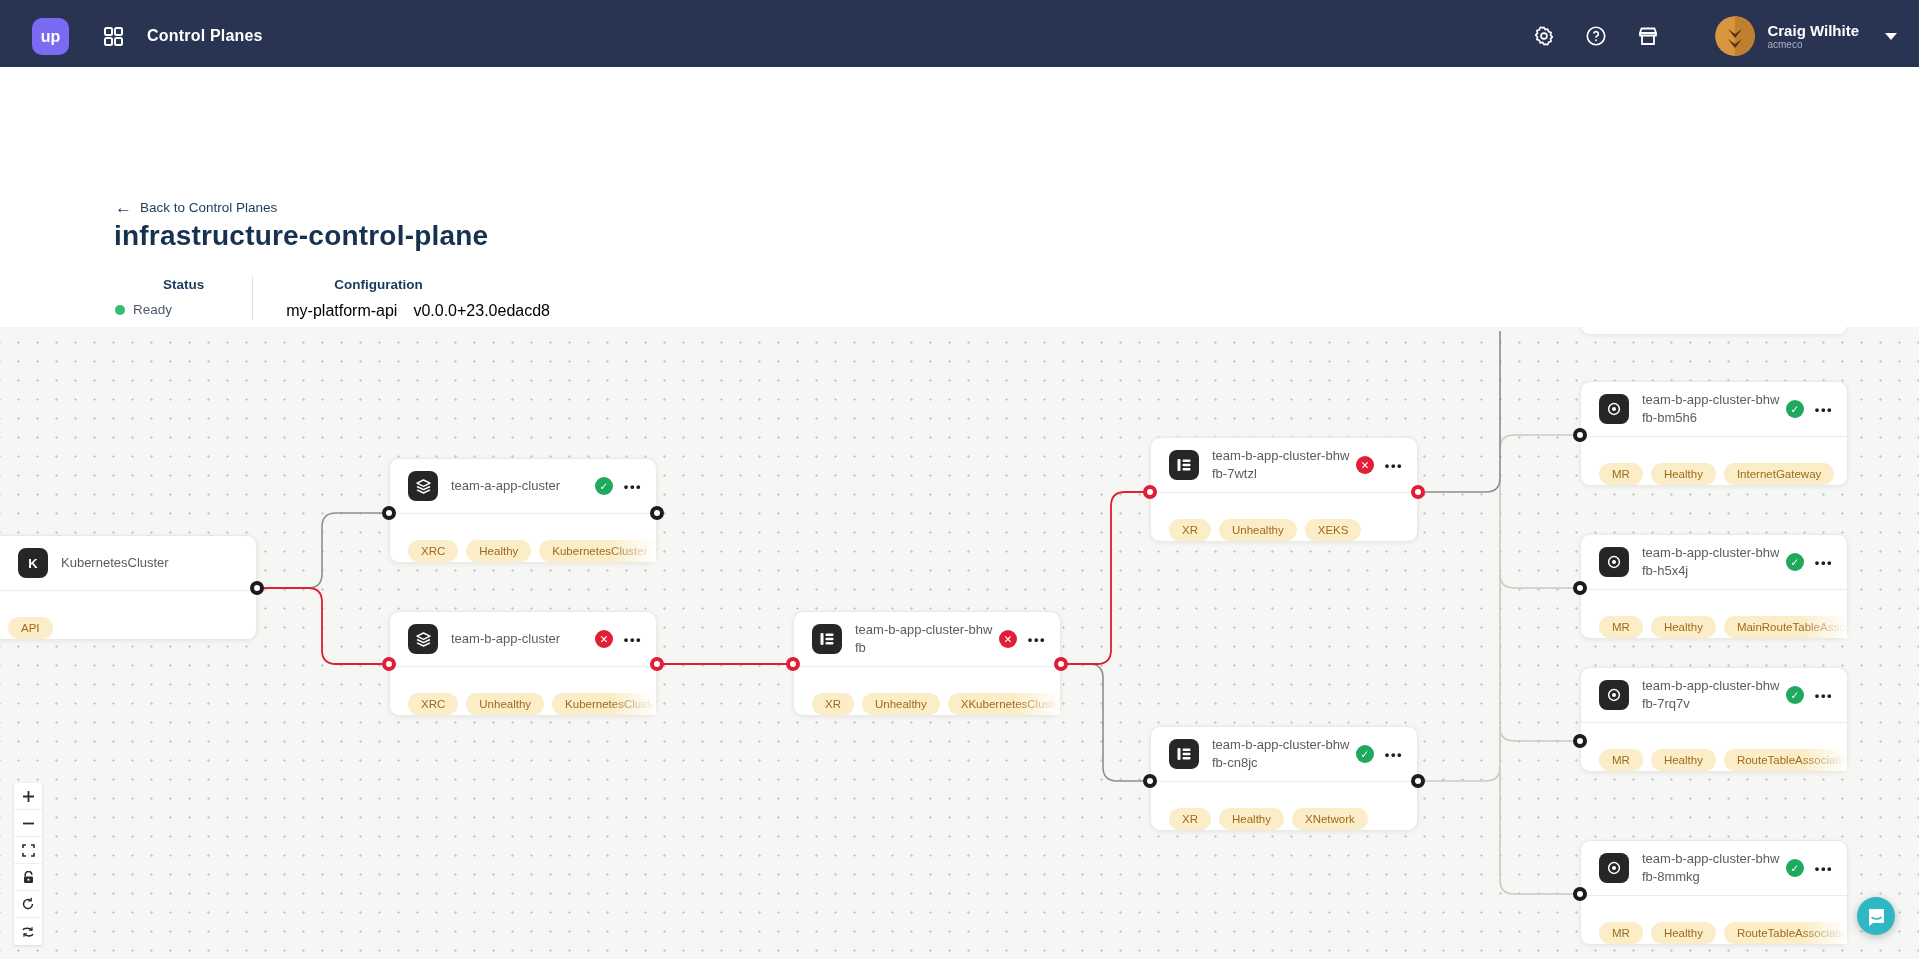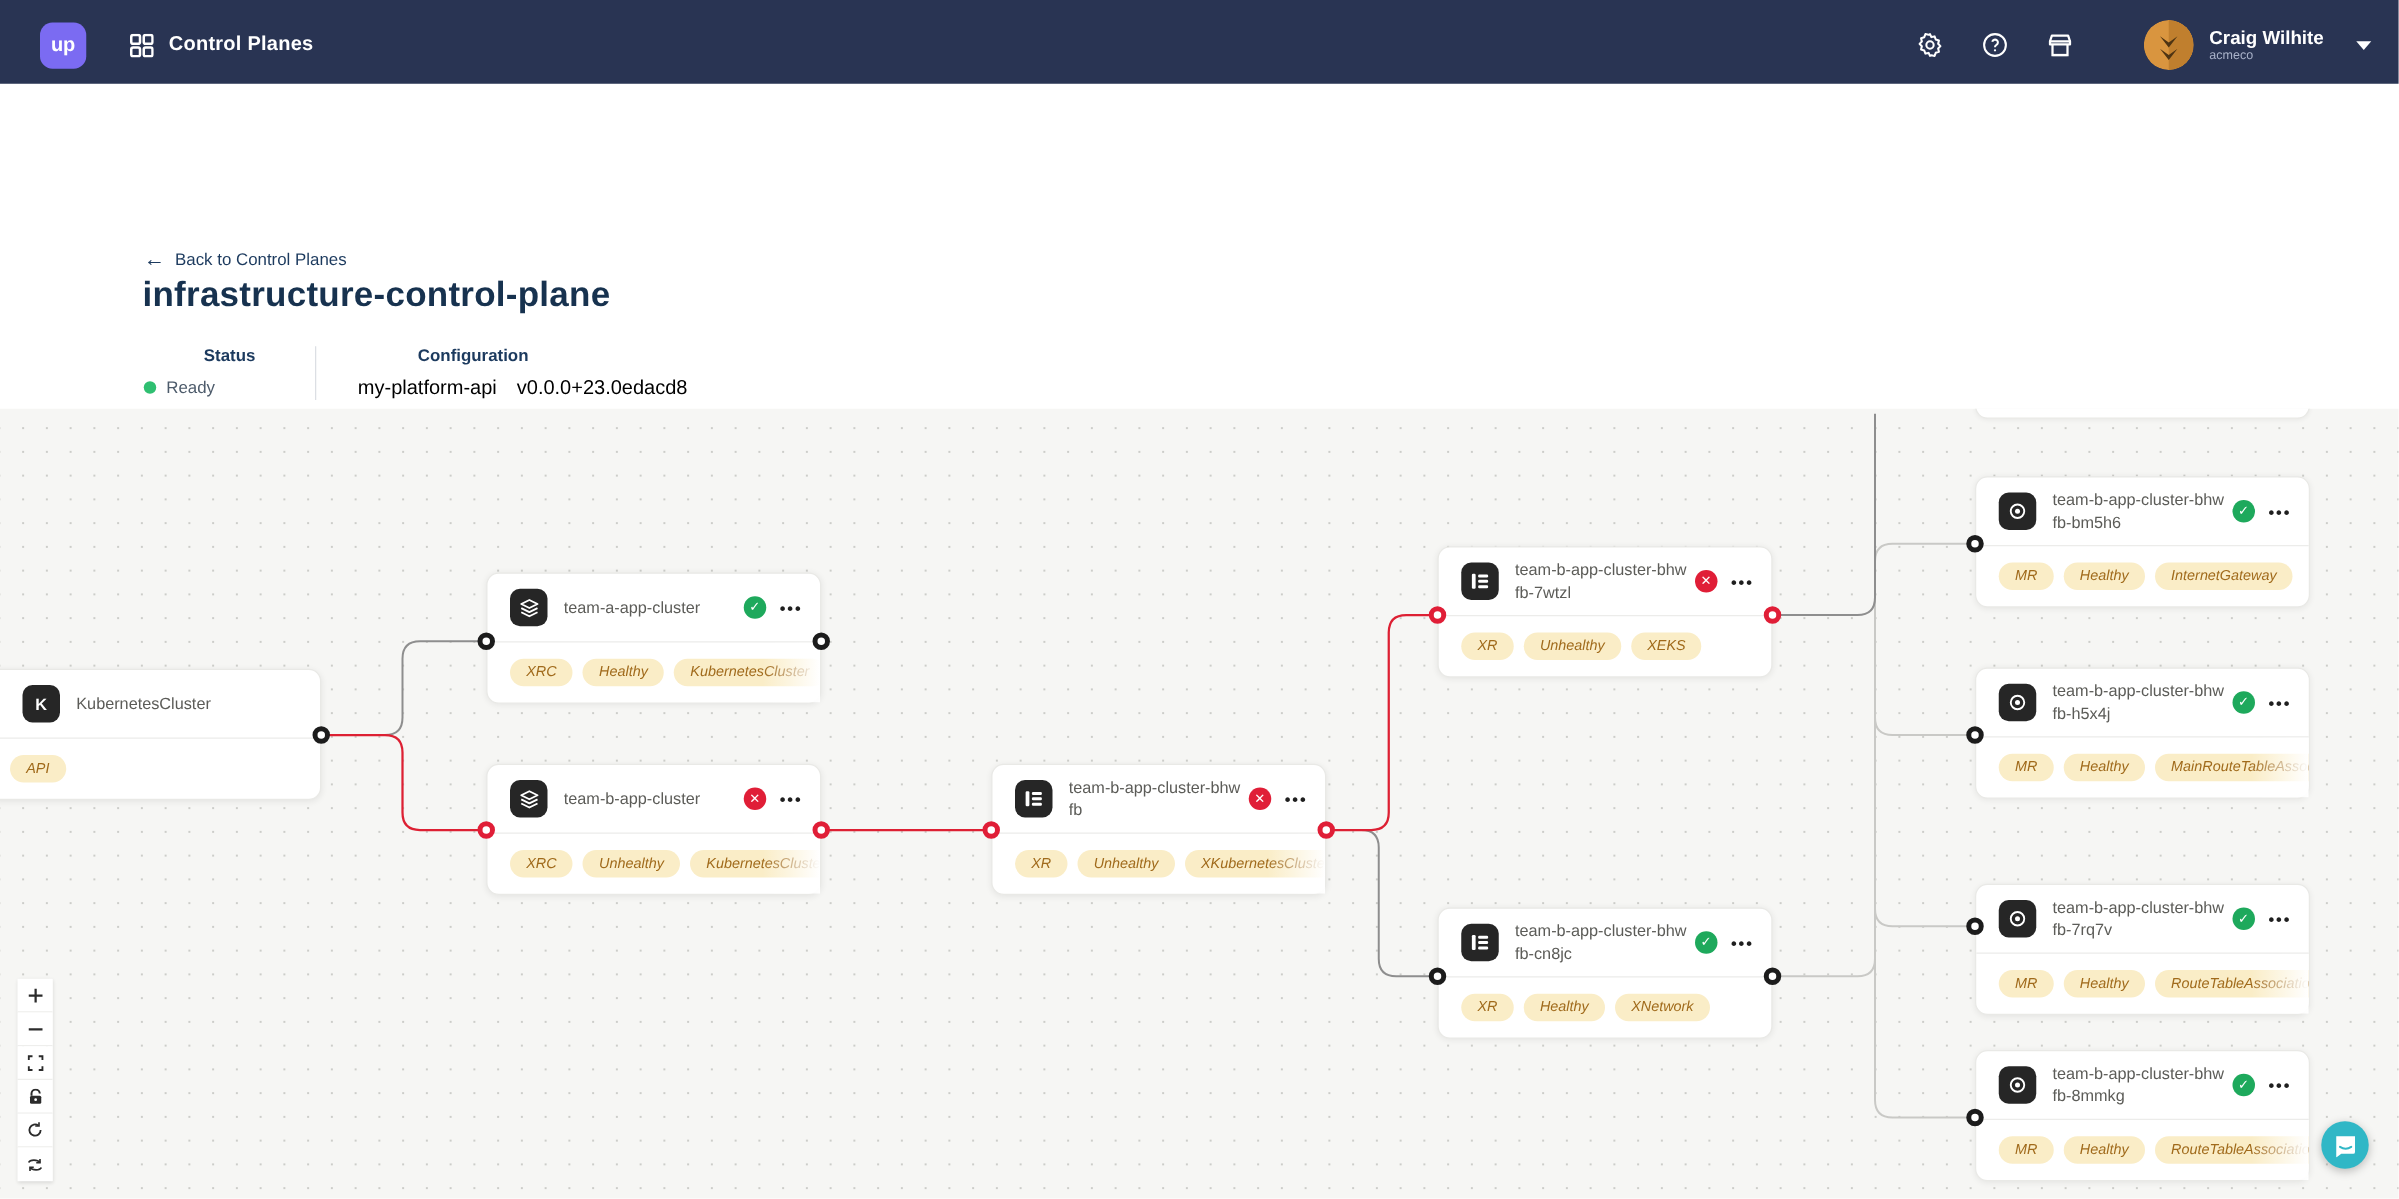--- a/index.html
+++ b/index.html
@@ -6,21 +6,21 @@
   html,body { width:1919px; height:959px; overflow:hidden; background:#fff;
     font-family:"Liberation Sans","DejaVu Sans",sans-serif; }
   .app { position:relative; width:1919px; height:959px; }
 
   
   .navbar { position:absolute; top:0; left:0; width:1919px; height:67px; background:#293453;
     display:flex; align-items:center; }
   .logo { position:absolute; left:32px; top:18px; width:37px; height:37px; border-radius:10px;
     background:#7b6bf2; color:#fff; font-weight:bold; font-size:16px;
     display:flex; align-items:center; justify-content:center; }
-  .nav-title-wrap { position:absolute; left:104px; top:0; height:72px; display:flex; align-items:center; gap:12px; }
+  .nav-title-wrap { position:absolute; left:104px; top:0; height:72px; display:flex; align-items:center; gap:24px; }
   .grid-icon { width:19px; height:19px; }
   .nav-title { color:#fff; font-size:16px; font-weight:bold; letter-spacing:.2px; }
   .nav-right { position:absolute; right:22px; top:0; height:72px; display:flex; align-items:center; gap:26px; }
   .nav-icon-btn { width:26px; height:26px; display:flex; align-items:center; justify-content:center; cursor:pointer; }
   .user-chip { display:flex; align-items:center; gap:12px; margin-left:28px; cursor:pointer; }
   .avatar { width:40px; height:40px; border-radius:50%; overflow:hidden; flex:none; }
   .user-names { display:flex; flex-direction:column; line-height:1.15; }
   .user-name { color:#fff; font-weight:bold; font-size:15px; }
   .user-org { color:#a9b2c9; font-size:10px; }
   .caret { width:0; height:0; border-left:6px solid transparent; border-right:6px solid transparent;
@@ -60,22 +60,22 @@
   .node-icon { width:30px; height:30px; border-radius:8px; background:#262626; color:#fff; flex:none;
     display:flex; align-items:center; justify-content:center; font-size:13px; font-weight:bold; }
   .node-label { flex:1; margin:0 6px 0 13px; font-size:13px; color:#5c5c58; line-height:1.35;
     word-break:break-all; }
   .status-dot { width:18px; height:18px; border-radius:50%; color:#fff; flex:none;
     display:flex; align-items:center; justify-content:center; font-size:10.5px; font-weight:bold; }
   .status-dot.healthy { background:#1ea95c; }
   .status-dot.unhealthy { background:#e01e37; }
   .menu-dots { color:#1f1f1f; font-size:13px; font-weight:bold; letter-spacing:1.5px; margin-left:11px;
     cursor:pointer; white-space:nowrap; }
-  .node-badges { position:relative; display:flex; align-items:center; gap:8px; height:48px;
-    padding:0 18px; overflow:hidden;font-style:italic; }
+  .node-badges { position:relative; display:flex; align-items:flex-end; gap:8px; height:48px;
+    padding:0 18px; overflow:hidden; }
   .badge { background:#faedc7; color:#a06a1b; font-size:11.5px; padding:5px 13px; border-radius:12px;
     white-space:nowrap; flex:none; }
   .badge-fade::after { content:""; position:absolute; top:0; right:0; width:46px; height:100%;
     background:linear-gradient(to right, rgba(255,255,255,0), #fff); }
 
   .handle { position:absolute; width:14px; height:14px; border-radius:50%; background:#fff;
     border:4px solid #1c1c1c; }
   .handle.red { border-color:#e01e37; }
 
   .partial-node { position:absolute; left:1580px; top:-3px; width:268px; height:11px; background:#fff;
@@ -354,21 +354,21 @@
         <span class="status-dot healthy">✓</span>
         <span class="menu-dots">•••</span>
       </div>
       <div class="node-badges badge-fade">
         <span class="badge">MR</span>
         <span class="badge">Healthy</span>
         <span class="badge">MainRouteTableAssociation</span>
       </div>
     </div>
 
-    <div class="node" style="left:1580px; top:380px;">
+    <div class="node" style="left:1580px; top:340px;">
       <div class="node-header">
         <span class="node-icon">
           <svg width="16" height="16" viewBox="0 0 16 16" fill="none" stroke="#fff">
             <circle cx="8" cy="8" r="5.4" stroke-width="1.5"></circle>
               <circle cx="8" cy="8" r="2" fill="#fff" stroke="none"></circle>
           </svg>
         </span>
         <span class="node-label" style="max-width:152px;">team-b-app-cluster-bhwfb-7rq7v</span>
         <span class="status-dot healthy">✓</span>
         <span class="menu-dots">•••</span>

